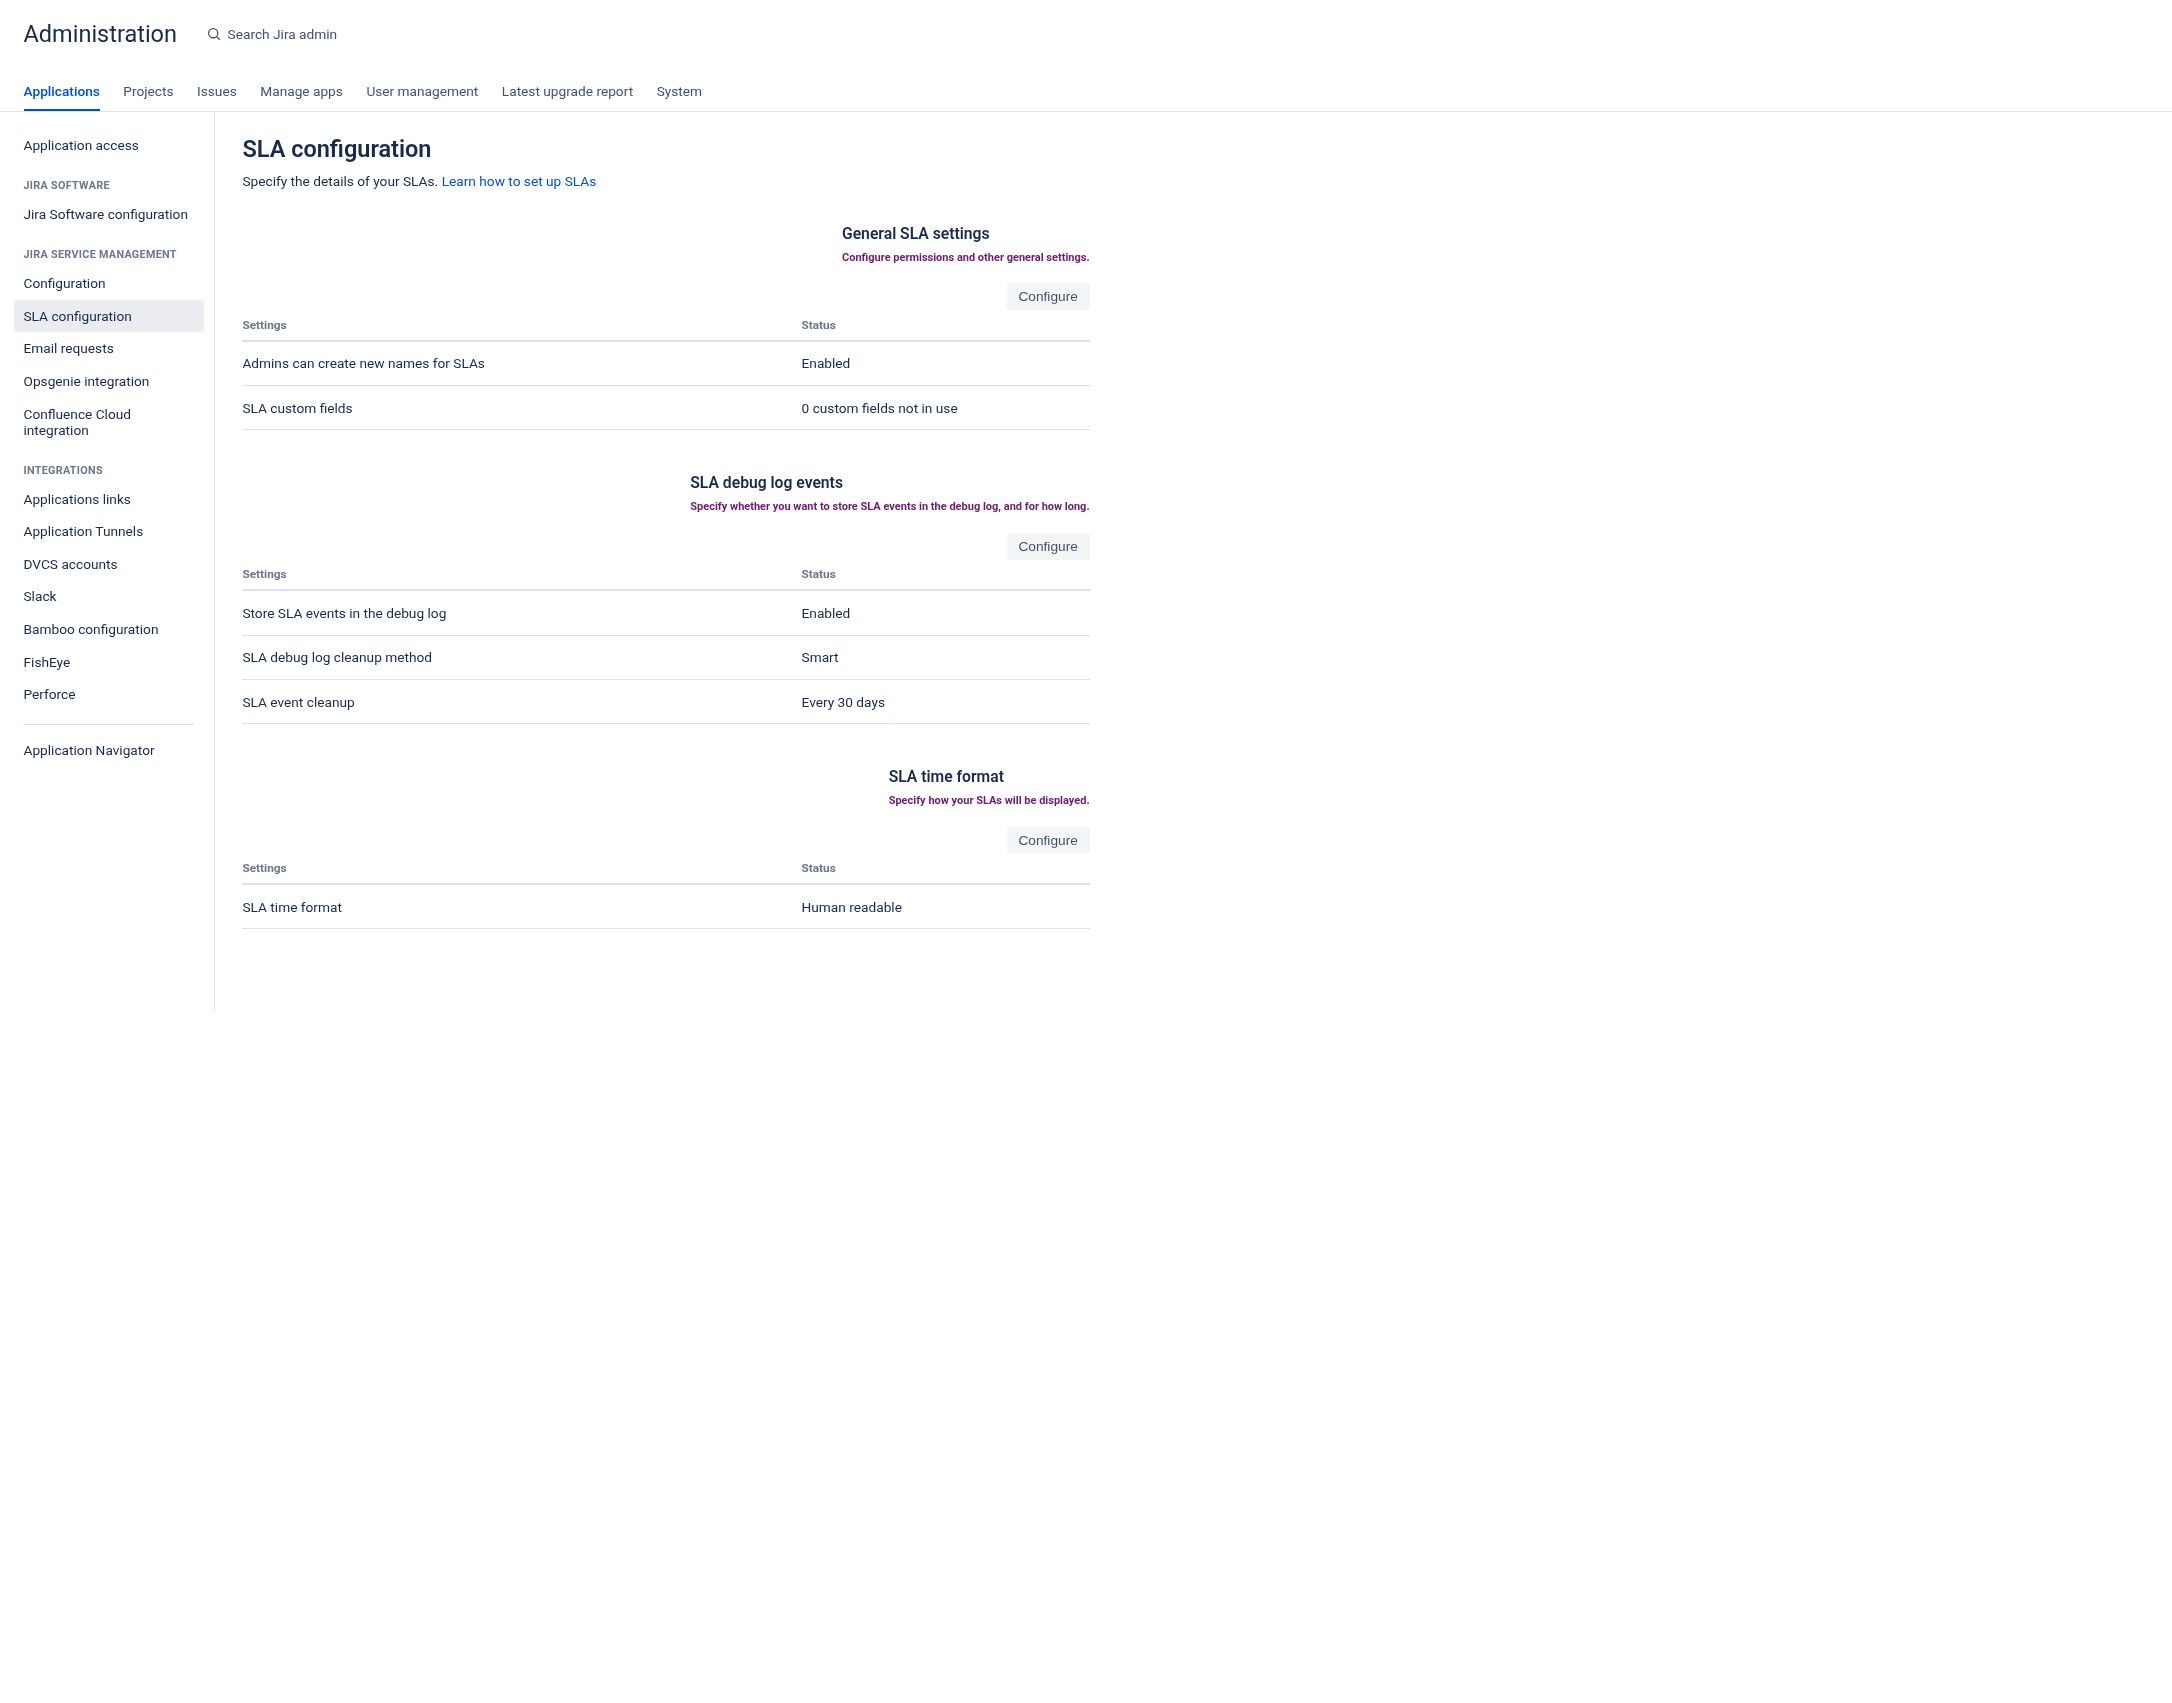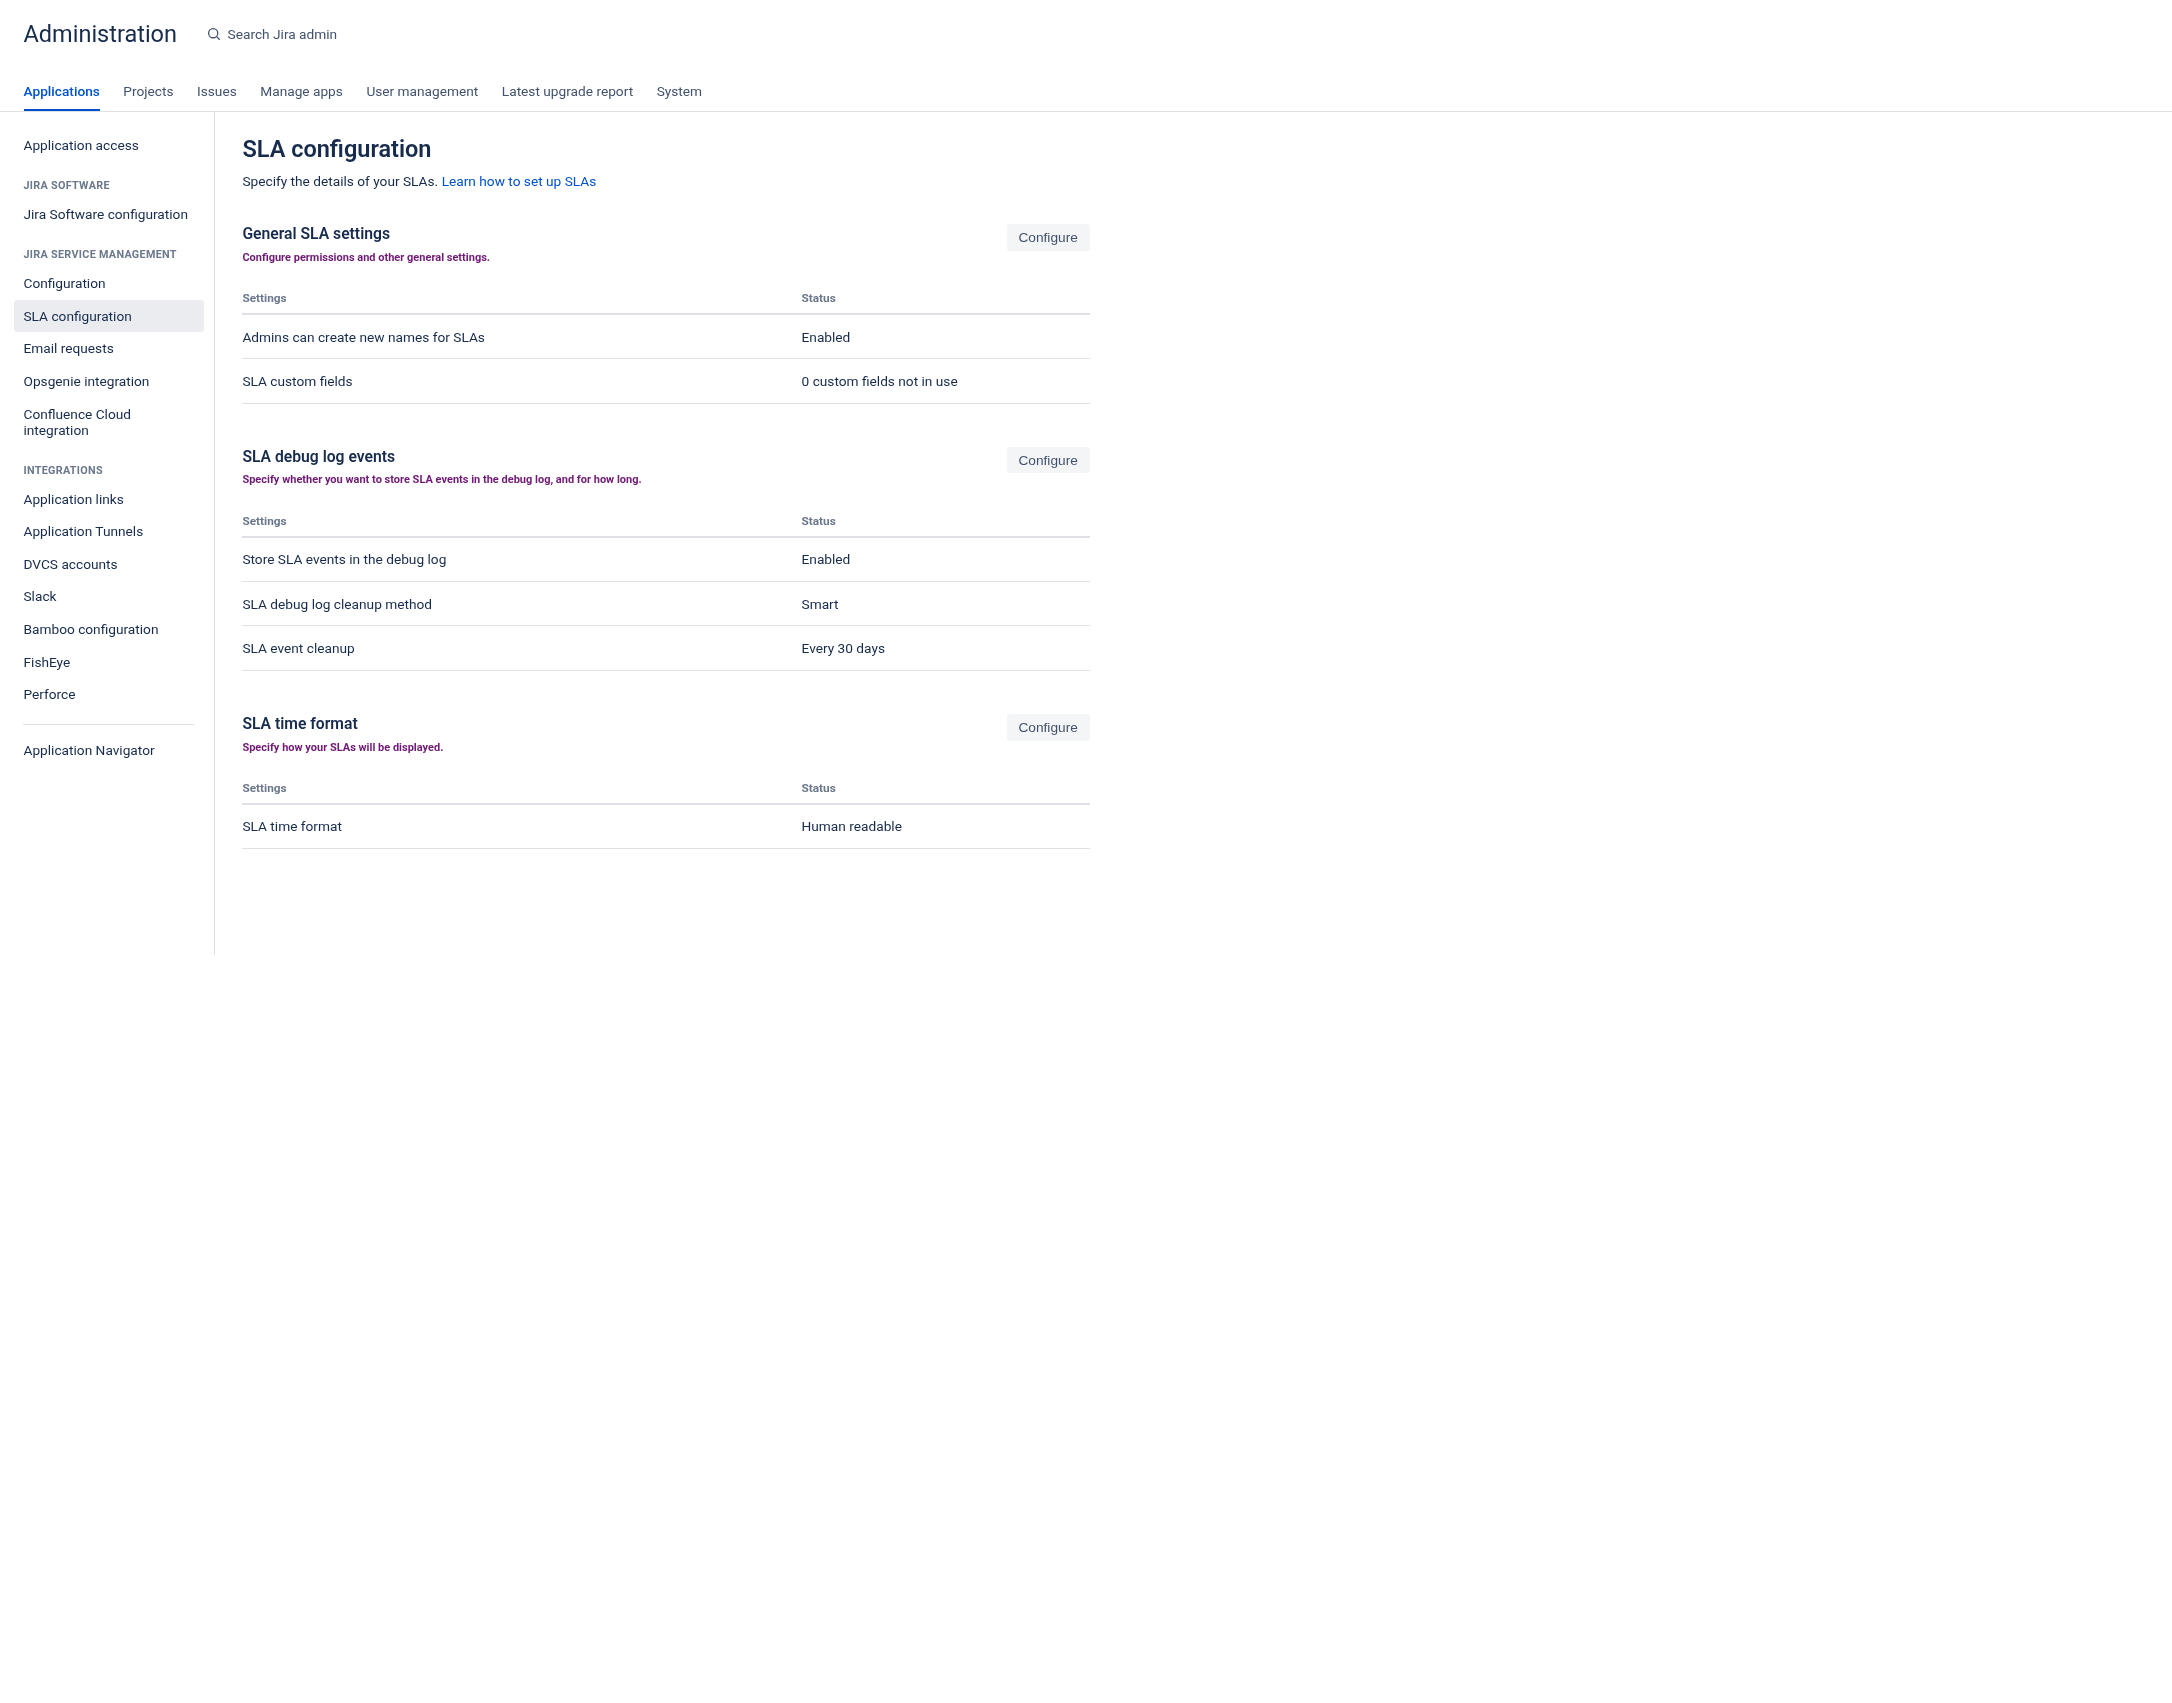--- a/index.html
+++ b/index.html
@@ -100,21 +100,22 @@
     margin-bottom: 35px;
   }
   .page-desc a { color: #0052CC; text-decoration: none; }
 
   .section {
     margin-bottom: 43px;
   }
   .section-header {
     display: flex;
     justify-content: space-between;
-    align-items: flex-start;
+    align-items: flex-end;
+    flex-direction: column;
   }
   .section-title {
     font-size: 15.7px;
     font-weight: 600;
     color: #172B4D;
     margin-bottom: 7.8px;
   }
   .section-desc {
     font-size: 11px;
     color: #701a75;
@@ -185,21 +186,21 @@
     <div id="sidebar-groups">
         <div class="side-heading">JIRA SOFTWARE</div>
         <div class="side-item">Jira Software configuration</div>
         <div class="side-heading">JIRA SERVICE MANAGEMENT</div>
         <div class="side-item">Configuration</div>
         <div class="side-item active">SLA configuration</div>
         <div class="side-item">Email requests</div>
         <div class="side-item">Opsgenie integration</div>
         <div class="side-item">Confluence Cloud integration</div>
         <div class="side-heading">INTEGRATIONS</div>
-        <div class="side-item">Application links</div>
+        <div class="side-item">Applications links</div>
         <div class="side-item">Application Tunnels</div>
         <div class="side-item">DVCS accounts</div>
         <div class="side-item">Slack</div>
         <div class="side-item">Bamboo configuration</div>
         <div class="side-item">FishEye</div>
         <div class="side-item">Perforce</div>
       </div>
     <div class="side-divider"></div>
     <div class="side-item">Application Navigator</div>
   </div>

